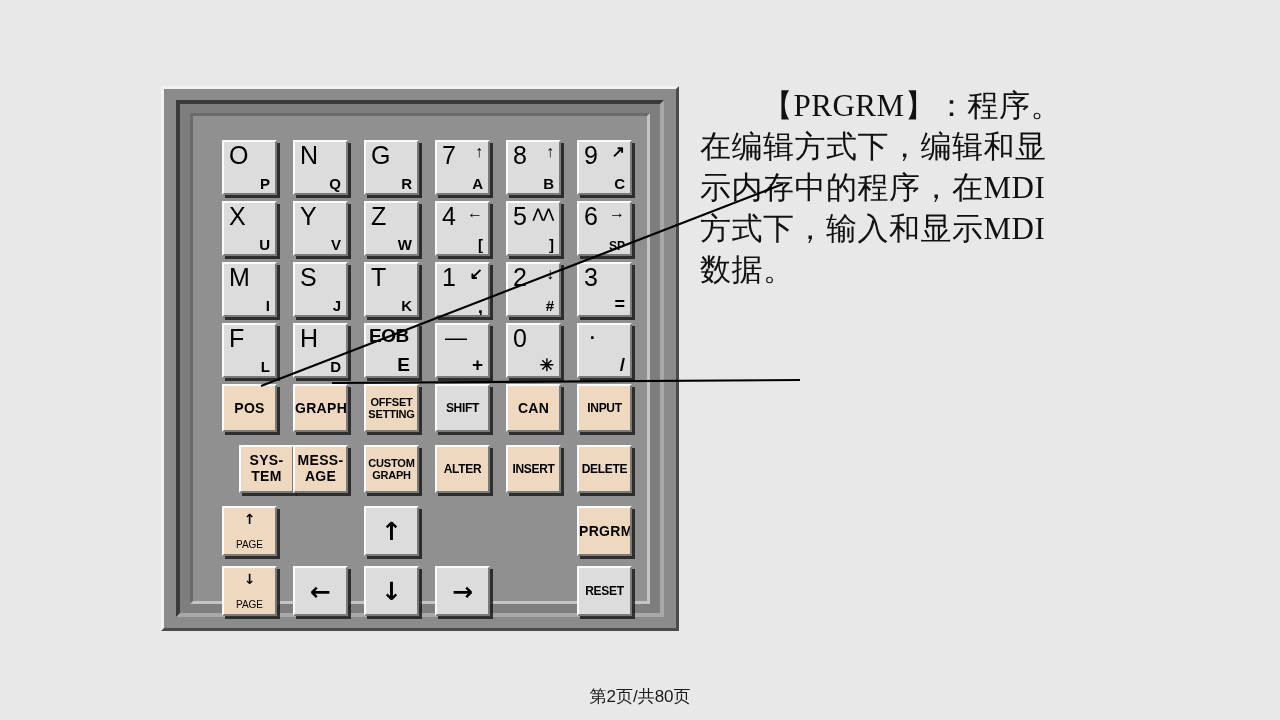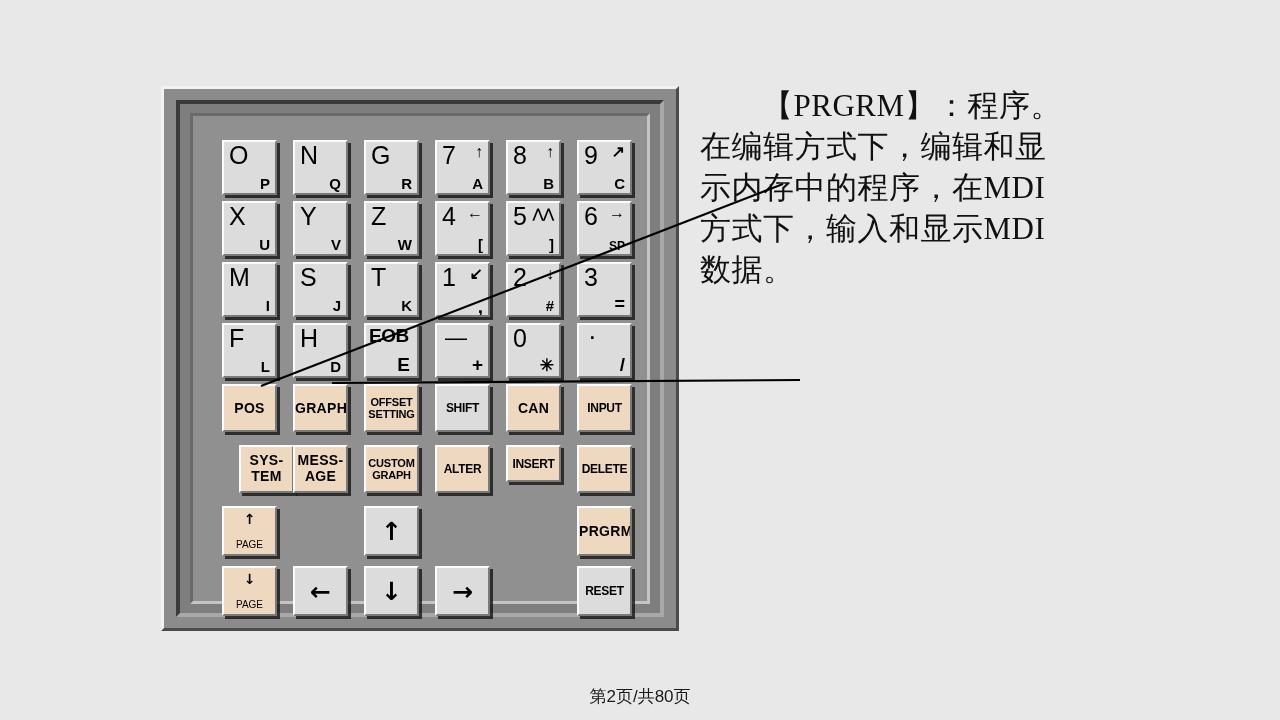--- a/index.html
+++ b/index.html
@@ -314,21 +314,21 @@
             <span class="k-fn two" style="white-space:pre-line;">MESS-
 AGE</span>
           </div>
           <div class="key tan" style="left:171px;top:329px;width:55px;height:48px;">
             <span class="k-fn tiny two" style="white-space:pre-line;">CUSTOM
 GRAPH</span>
           </div>
           <div class="key tan" style="left:242px;top:329px;width:55px;height:48px;">
             <span class="k-fn small">ALTER</span>
           </div>
-          <div class="key tan" style="left:313px;top:329px;width:55px;height:37px;">
+          <div class="key tan" style="left:313px;top:329px;width:55px;height:48px;">
             <span class="k-fn small">INSERT</span>
           </div>
           <div class="key tan" style="left:384px;top:329px;width:55px;height:48px;">
             <span class="k-fn small">DELETE</span>
           </div>
 
           <div class="key tan" style="left:29px;top:390px;width:55px;height:50px;">
             <span class="k-page-arrow">↑</span>
             <span class="k-page-label">PAGE</span>
           </div>

